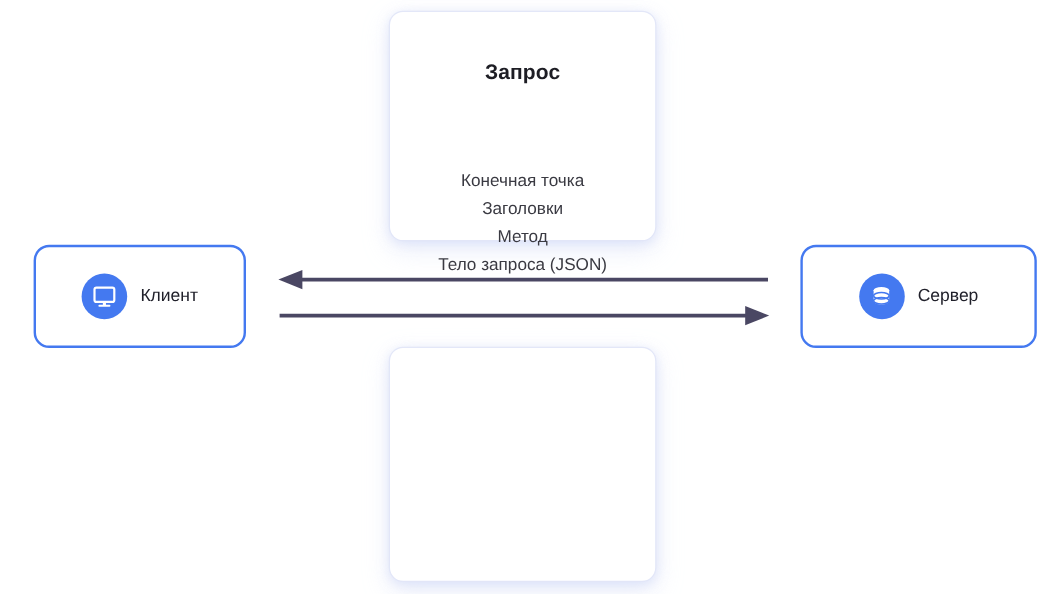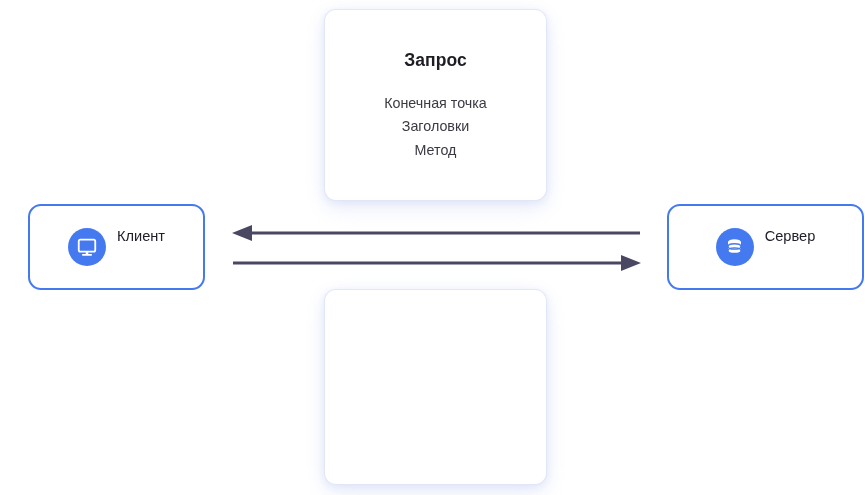--- a/index.html
+++ b/index.html
@@ -46,20 +46,21 @@
     color: #1d1d24;
     letter-spacing: 0.1px;
   }
   #card-request .card-title { top: 40px; }
 
   .card-lines {
     position: absolute;
     left: 0;
     width: 100%;
     text-align: center;
+    margin-top: 48px;
   }
   #req-lines  { top: 82px; }
 
   .card-line {
     display: block;
     font-size: 14.3px;
     line-height: 23.4px;
     color: #3a3a42;
     white-space: nowrap;
   }
@@ -75,21 +76,21 @@
     box-sizing: border-box;
     display: flex;
     align-items: center;
     justify-content: center;
   }
   #node-client { left: 28px;  width: 177px; }
   #node-server { left: 667px; width: 197px; }
 
   .node-inner {
     display: flex;
-    align-items: flex-start;
+    align-items: center;
     gap: 11px;
   }
   .node-icon {
     width: 38px;
     height: 38px;
     border-radius: 50%;
     background: #4479f0;
     display: flex;
     align-items: center;
     justify-content: center;
@@ -116,20 +117,21 @@
 <body>
 
 <div id="canvas">
 
   <div id="card-request" class="info-card">
     <div class="card-title">Запрос</div>
     <div id="req-lines" class="card-lines">
       <span class="card-line">Конечная точка</span>
       <span class="card-line">Заголовки</span>
       <span class="card-line">Метод</span>
+      <span class="card-line">Тело запроса (JSON)</span>
     </div>
   </div>
 
   <div id="card-response" class="info-card">
     
     
   </div>
 
   <div id="node-client" class="node-box">
     <div class="node-inner">

